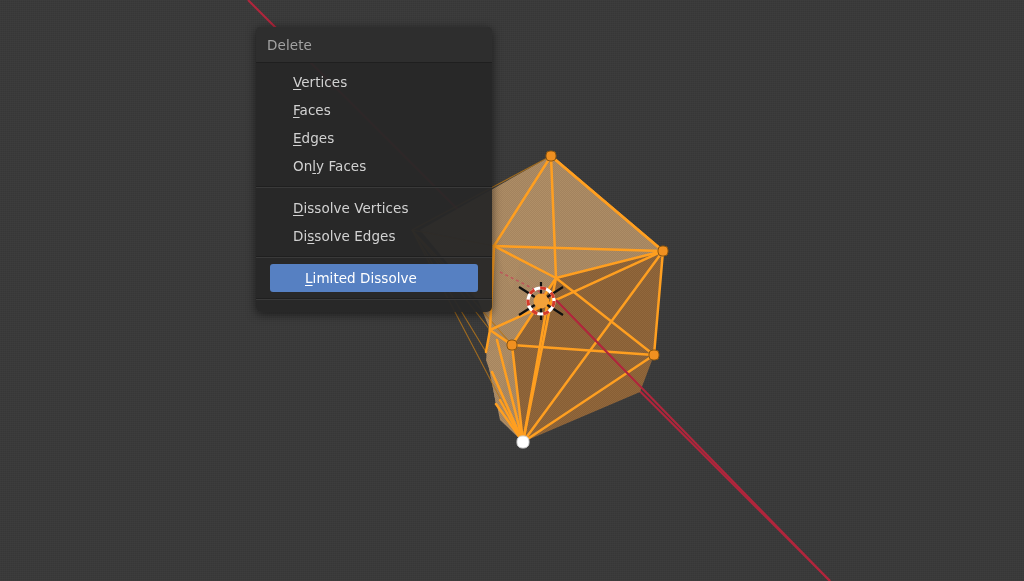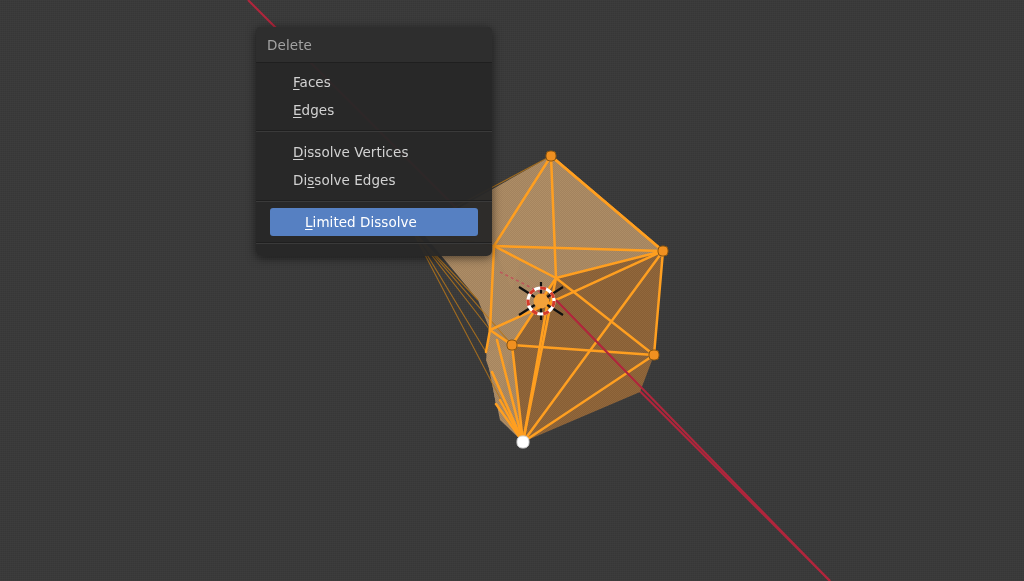--- a/index.html
+++ b/index.html
@@ -191,22 +191,24 @@
         <circle r="13" fill="none" stroke="#ffffff" stroke-width="3.2"></circle>
         <circle r="13" fill="none" stroke="#d43c2a" stroke-width="3.2" stroke-dasharray="6 6"></circle>
         <circle r="7.5" fill="#f2a23a"></circle>
       </g>
     </svg>
   </div>
 
   <div id="context-menu">
     <div class="menu-header">Delete</div>
     <div class="menu-body">
+        <div class="menu-item"><span><span class="acc">V</span>ertices</span></div>
         <div class="menu-item"><span><span class="acc">F</span>aces</span></div>
         <div class="menu-item"><span><span class="acc">E</span>dges</span></div>
+        <div class="menu-item"><span>On<span class="acc">l</span>y Faces</span></div>
         <div class="menu-sep"></div>
         <div class="menu-item"><span><span class="acc">D</span>issolve Vertices</span></div>
         <div class="menu-item"><span>Di<span class="acc">s</span>solve Edges</span></div>
         <div class="menu-sep"></div>
         <div class="menu-item selected"><span><span class="acc">L</span>imited Dissolve</span></div>
         <div class="menu-sep"></div>
       </div>
   </div>
 
 </div>

